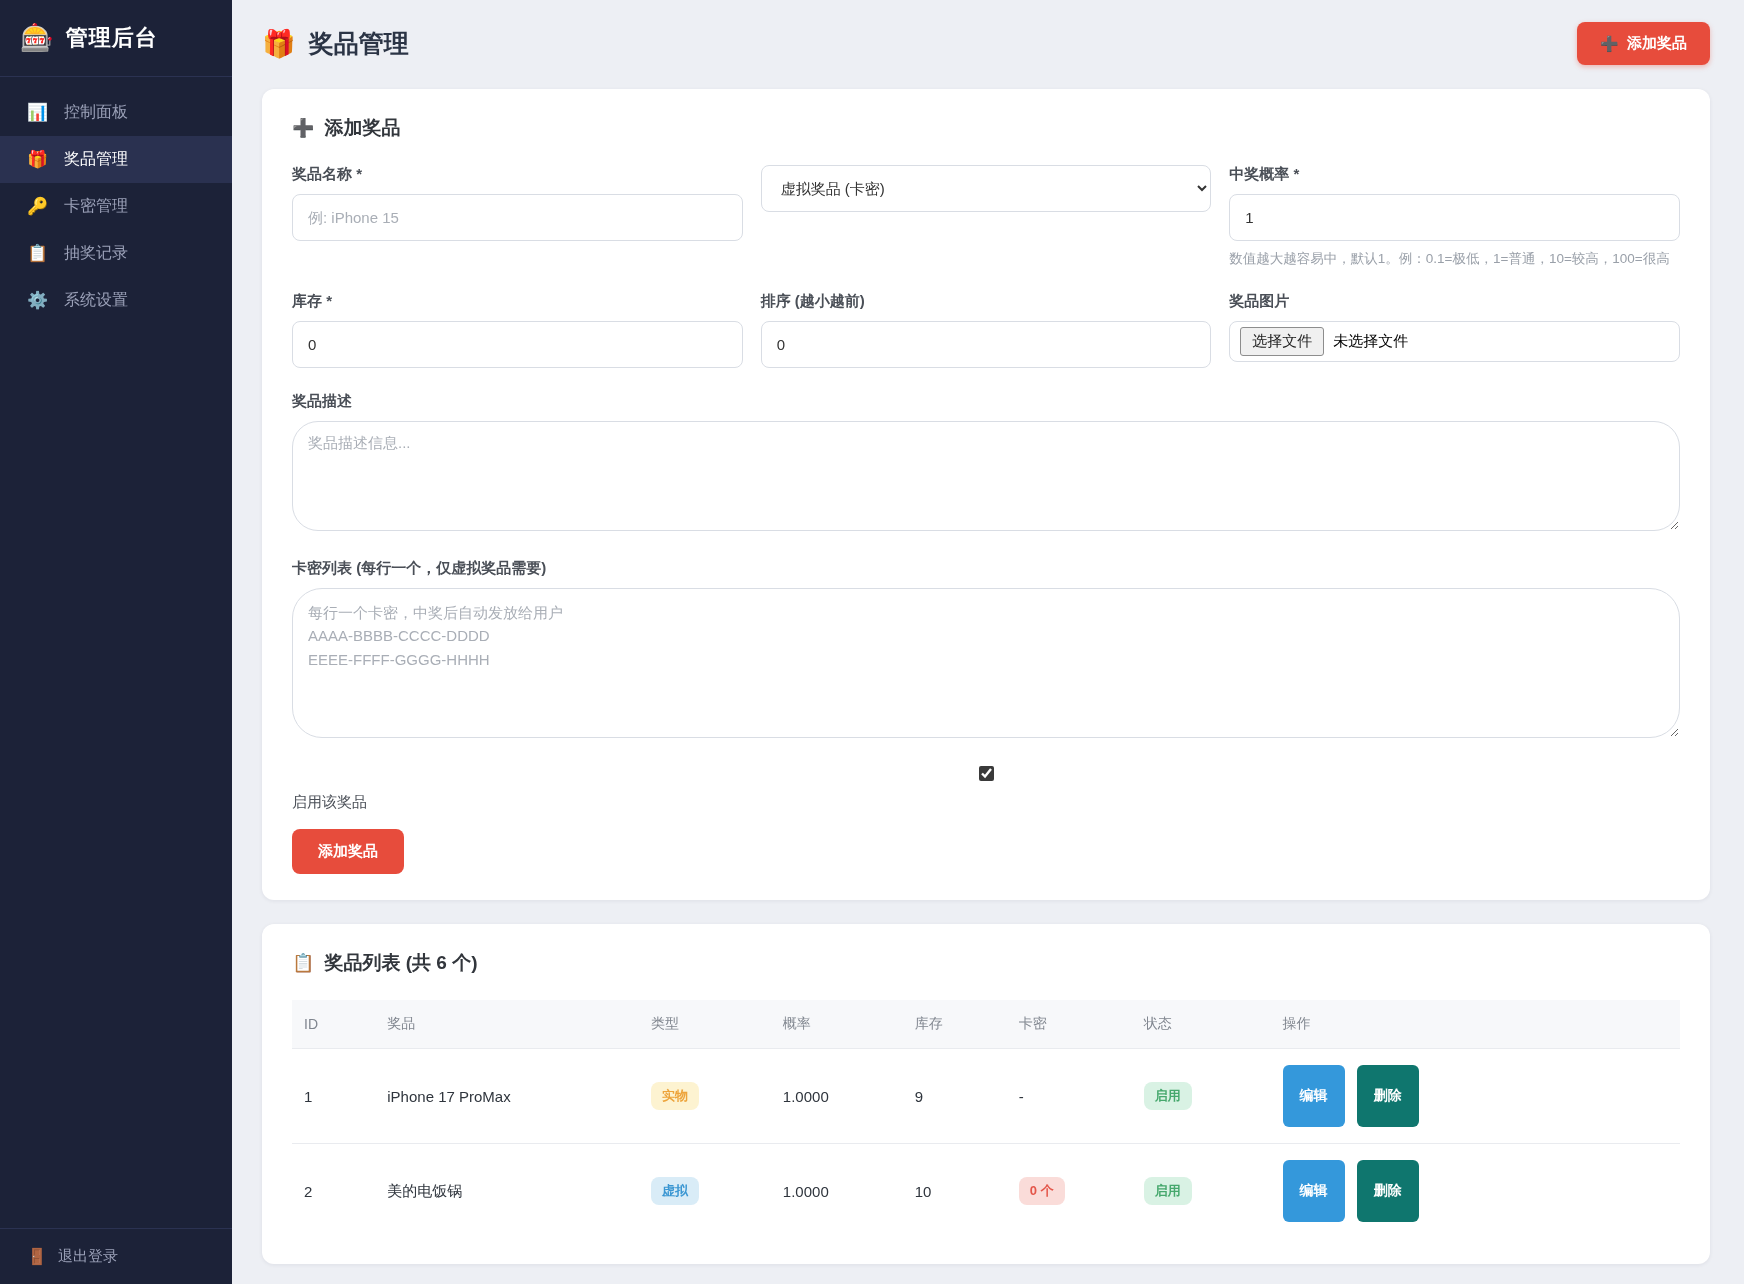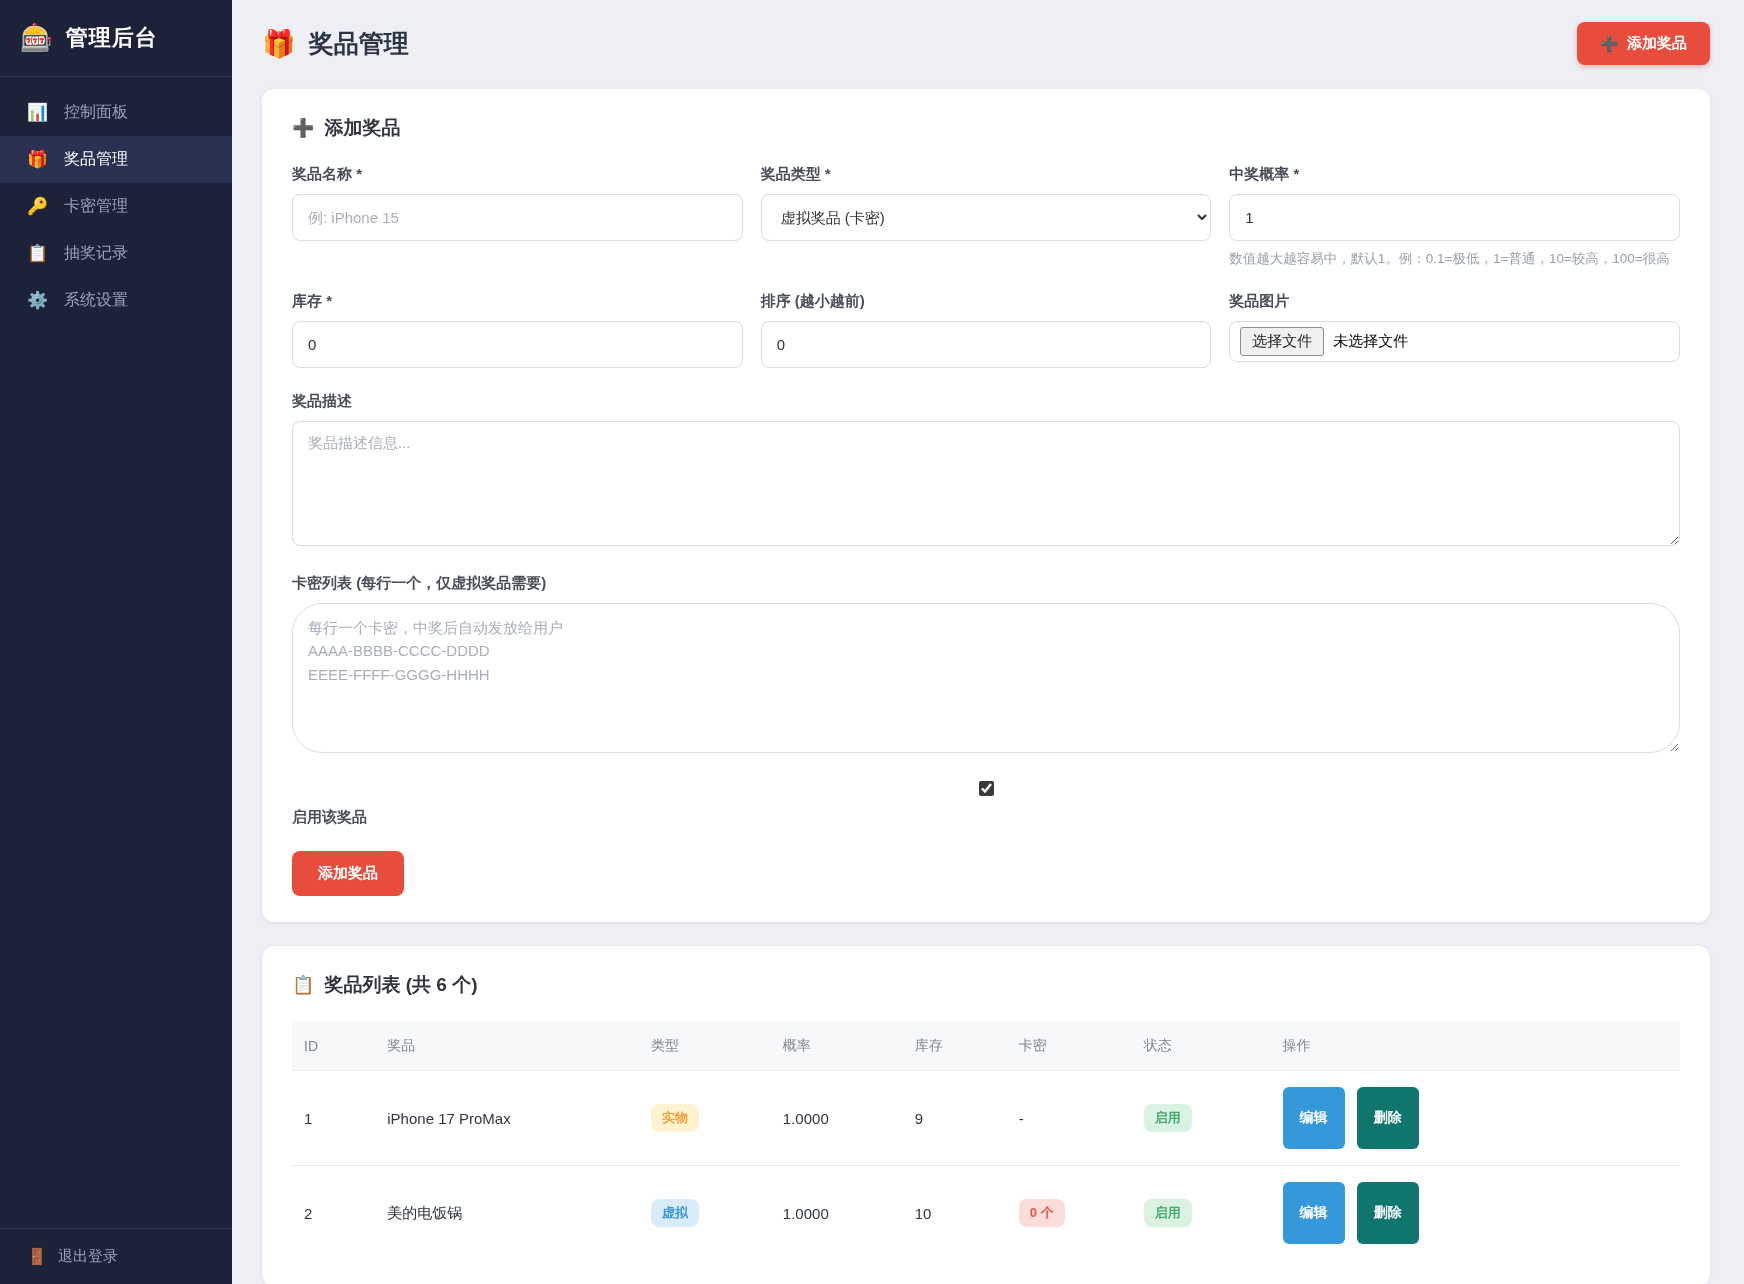--- a/index.html
+++ b/index.html
@@ -46,25 +46,25 @@
   .input-select { appearance:auto; }
   .input-text::placeholder, textarea::placeholder { color:#a9aeb6; }
   .help-text { font-size:13.5px; color:#9aa0a9; margin-top:9px; }
   .file-box { border:1px solid #d9dde4; border-radius:8px; height:41px; display:flex; align-items:center; padding:0 10px; gap:9px; cursor:pointer; }
   .file-btn { border:1px solid #8d8d8d; background:#f0f0f0; border-radius:3px; padding:4px 11px; font-size:15px; color:#222; }
   .file-text { font-size:15px; color:#000000; }
   .textarea {
     width:100%; border:1px solid #d9dde4; border-radius:8px; padding:12px 15px;
     font-size:15px; color:#333; font-family:inherit; outline:none;
   }
-  .ta-desc { height:125px; }
+  .ta-desc { height:110px;border-radius:26px; }
   .ta-cards { height:150px; line-height:1.55;border-radius:30px; }
   .check-row { text-align:center; margin-bottom:8px; }
   .check-row input { width:15px; height:15px; accent-color:#3a3a3a; cursor:pointer; }
-  .enable-label { font-size:15px; font-weight:bold; color:#4a4f57; margin-bottom:24px; }
+  .enable-label { font-size:15px; font-weight:normal; color:#4a4f57; margin-bottom:17px; }
   .btn-submit { padding:13px 26px; }
 
   
   table { width:100%; border-collapse:collapse; }
   th { background:#f7f8fa; text-align:left; font-size:14px; font-weight:normal; color:#80868f; padding:15px 12px; }
   td { padding:16px 12px; font-size:15px; color:#2f353d; border-top:1px solid #e9ebef; }
   .col-id{width:6%} .col-name{width:19%} .col-type{width:9.5%} .col-prob{width:9.5%}
   .col-stock{width:7.5%} .col-cards{width:9%} .col-status{width:10%} .col-ops{width:29.5%}
   .badge { display:inline-block; padding:5px 11px; border-radius:8px; font-size:13px; font-weight:bold; }
   .badge-physical { background:#fdf3d1; color:#eda43b; }
@@ -129,21 +129,20 @@
       <span class="card-title-icon">➕</span>
       <span>添加奖品</span>
     </div>
 
     <div class="form-grid">
       <div class="field">
         <label class="field-label">奖品名称 *</label>
         <input class="input-text" type="text" placeholder="例: iPhone 15" style="">
       </div>
       <div class="field">
-        <label class="field-label">奖品类型 *</label>
         <select class="input-select">
           <option>虚拟奖品 (卡密)</option>
         </select>
       </div>
 
       <div class="field">
         <label class="field-label">中奖概率 *</label>
         <input class="input-text" type="text" value="1" style="">
         <div class="help-text">数值越大越容易中，默认1。例：0.1=极低，1=普通，10=较高，100=很高</div>
       </div>

